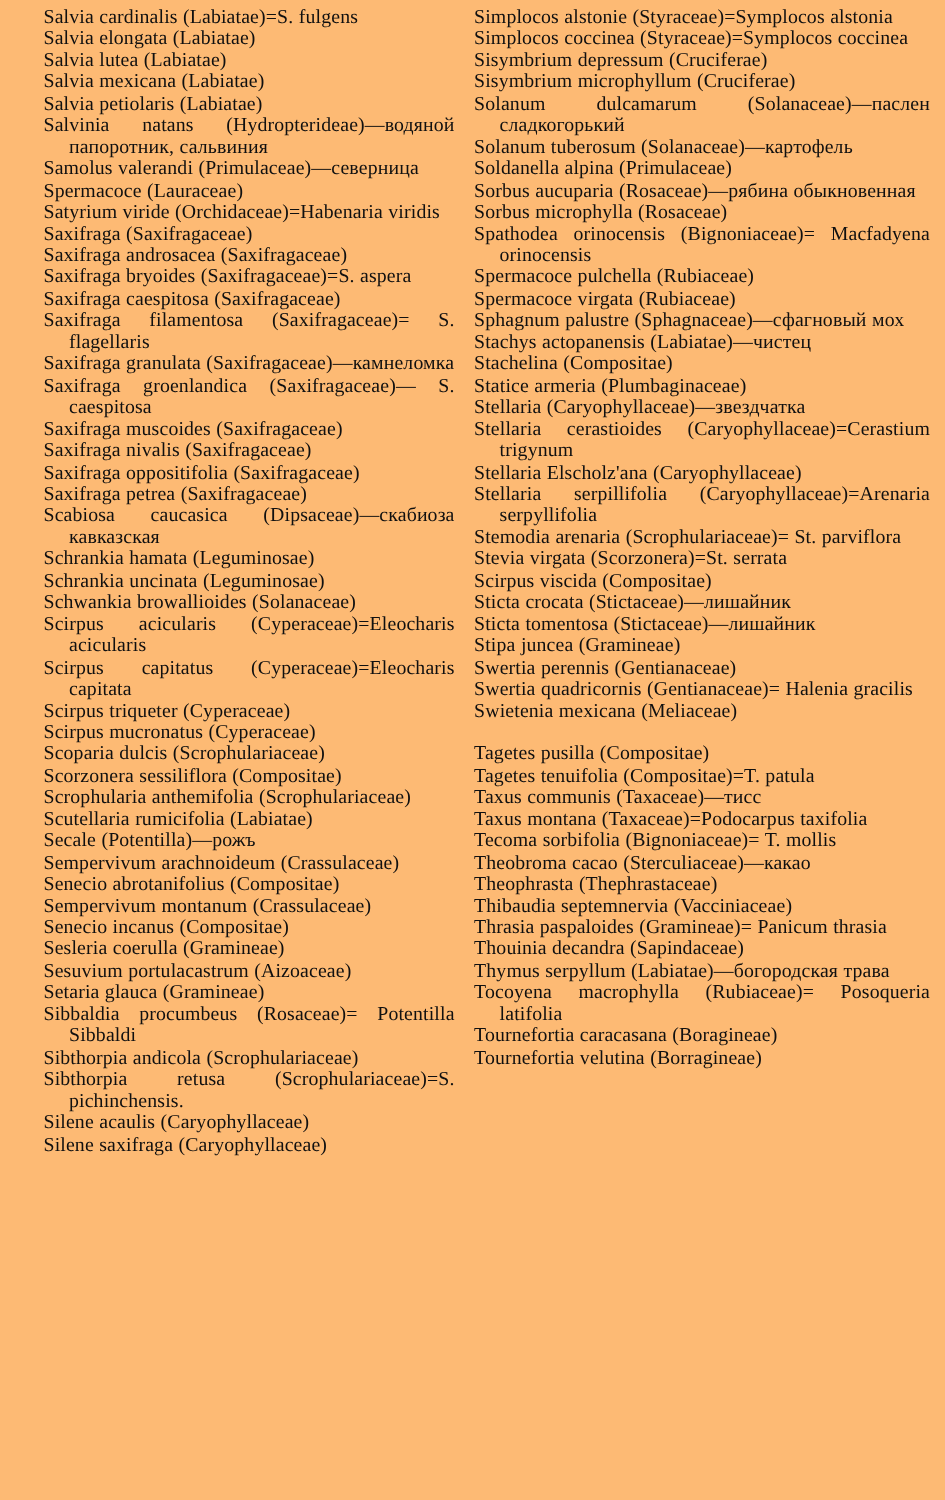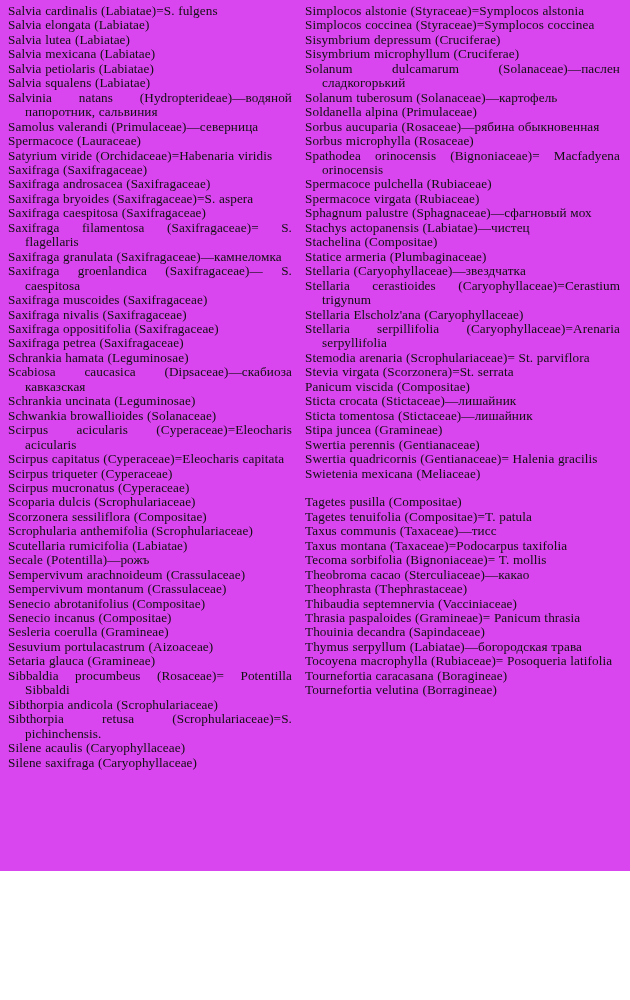--- a/index.html
+++ b/index.html
@@ -10,23 +10,24 @@
   body {
     width: 630px;
     height: 1000px;
     overflow: hidden;
     font-family: "Liberation Serif", "DejaVu Serif", serif;
     color: #101010;
   }
   #page {
     position: relative;
     width: 630px;
-    height: 871px;
-    background: #d946ef;
+    height: 1000px;
+    background: #fdba74;
     box-sizing: border-box;
+    padding-left: 21px;
   }
   .columns {
     display: flex;
     flex-direction: row;
     align-items: flex-start;
     padding: 4px 0 0 0;
   }
   .column {
     box-sizing: border-box;
   }
@@ -61,52 +62,51 @@
 
 <div id="page">
   <div class="columns">
 
     <div class="column left">
       <p class="entry">Salvia cardinalis (Labiatae)=S. fulgens</p>
       <p class="entry">Salvia elongata (Labiatae)</p>
       <p class="entry">Salvia lutea (Labiatae)</p>
       <p class="entry">Salvia mexicana (Labiatae)</p>
       <p class="entry">Salvia petiolaris (Labiatae)</p>
-      <p class="entry">Salvia squalens (Labiatae)</p>
       <p class="entry">Salvinia natans (Hydropterideae)—водяной папоротник, сальвиния</p>
       <p class="entry">Samolus valerandi (Primulaceae)—севepница</p>
       <p class="entry">Spermacoce (Lauraceae)</p>
       <p class="entry">Satyrium viride (Orchidaceae)=Habenaria viridis</p>
       <p class="entry">Saxifraga (Saxifragaceae)</p>
       <p class="entry">Saxifraga androsacea (Saxifragaceae)</p>
       <p class="entry">Saxifraga bryoides (Saxifragaceae)=S. aspera</p>
       <p class="entry">Saxifraga caespitosa (Saxifragaceae)</p>
       <p class="entry">Saxifraga filamentosa (Saxifragaceae)= S. flagellaris</p>
       <p class="entry">Saxifraga granulata (Saxifragaceae)—камнеломка</p>
       <p class="entry">Saxifraga groenlandica (Saxifragaceae)— S. caespitosa</p>
       <p class="entry">Saxifraga muscoides (Saxifragaceae)</p>
       <p class="entry">Saxifraga nivalis (Saxifragaceae)</p>
       <p class="entry">Saxifraga oppositifolia (Saxifragaceae)</p>
       <p class="entry">Saxifraga petrea (Saxifragaceae)</p>
+      <p class="entry">Scabiosa caucasica (Dipsaceae)—скабиоза кавказская</p>
       <p class="entry">Schrankia hamata (Leguminosae)</p>
-      <p class="entry">Scabiosa caucasica (Dipsaceae)—скабиоза кавказская</p>
       <p class="entry">Schrankia uncinata (Leguminosae)</p>
       <p class="entry">Schwankia browallioides (Solanaceae)</p>
       <p class="entry">Scirpus acicularis (Cyperaceae)=Eleocharis acicularis</p>
       <p class="entry">Scirpus capitatus (Cyperaceae)=Eleocharis capitata</p>
       <p class="entry">Scirpus triqueter (Cyperaceae)</p>
       <p class="entry">Scirpus mucronatus (Cyperaceae)</p>
       <p class="entry">Scoparia dulcis (Scrophulariaceae)</p>
       <p class="entry">Scorzonera sessiliflora (Compositae)</p>
       <p class="entry">Scrophularia anthemifolia (Scrophulariaceae)</p>
       <p class="entry">Scutellaria rumicifolia (Labiatae)</p>
       <p class="entry">Secale (Potentilla)—рожъ</p>
       <p class="entry">Sempervivum arachnoideum (Crassulaceae)</p>
+      <p class="entry">Senecio abrotanifolius (Compositae)</p>
       <p class="entry">Sempervivum montanum (Crassulaceae)</p>
-      <p class="entry">Senecio abrotanifolius (Compositae)</p>
       <p class="entry">Senecio incanus (Compositae)</p>
       <p class="entry">Sesleria coerulla (Gramineae)</p>
       <p class="entry">Sesuvium portulacastrum (Aizoaceae)</p>
       <p class="entry">Setaria glauca (Gramineae)</p>
       <p class="entry">Sibbaldia procumbeus (Rosaceae)= Potentilla Sibbaldi</p>
       <p class="entry">Sibthorpia andicola (Scrophulariaceae)</p>
       <p class="entry">Sibthorpia retusa (Scrophulariaceae)=S. pichinchensis.</p>
       <p class="entry">Silene acaulis (Caryophyllaceae)</p>
       <p class="entry">Silene saxifraga (Caryophyllaceae)</p>
     </div>
@@ -127,21 +127,21 @@
       <p class="entry">Sphagnum palustre (Sphagnaceae)—сфагновый мох</p>
       <p class="entry">Stachys actopanensis (Labiatae)—чистец</p>
       <p class="entry">Stachelina (Compositae)</p>
       <p class="entry">Statice armeria (Plumbaginaceae)</p>
       <p class="entry">Stellaria (Caryophyllaceae)—звездчатка</p>
       <p class="entry">Stellaria cerastioides (Caryophyllaceae)=Cerastium trigynum</p>
       <p class="entry">Stellaria Elscholz'ana (Caryophyllaceae)</p>
       <p class="entry">Stellaria serpillifolia (Caryophyllaceae)=Arenaria serpyllifolia</p>
       <p class="entry">Stemodia arenaria (Scrophulariaceae)= St. parviflora</p>
       <p class="entry">Stevia virgata (Scorzonera)=St. serrata</p>
-      <p class="entry">Panicum viscida (Compositae)</p>
+      <p class="entry">Scirpus viscida (Compositae)</p>
       <p class="entry">Sticta crocata (Stictaceae)—лишайник</p>
       <p class="entry">Sticta tomentosa (Stictaceae)—лишайник</p>
       <p class="entry">Stipa juncea (Gramineae)</p>
       <p class="entry">Swertia perennis (Gentianaceae)</p>
       <p class="entry">Swertia quadricornis (Gentianaceae)= Halenia gracilis</p>
       <p class="entry">Swietenia mexicana (Meliaceae)</p>
       <div class="gap"></div>
       <p class="entry">Tagetes pusilla (Compositae)</p>
       <p class="entry">Tagetes tenuifolia (Compositae)=T. patula</p>
       <p class="entry">Taxus communis (Taxaceae)—тисс</p>

